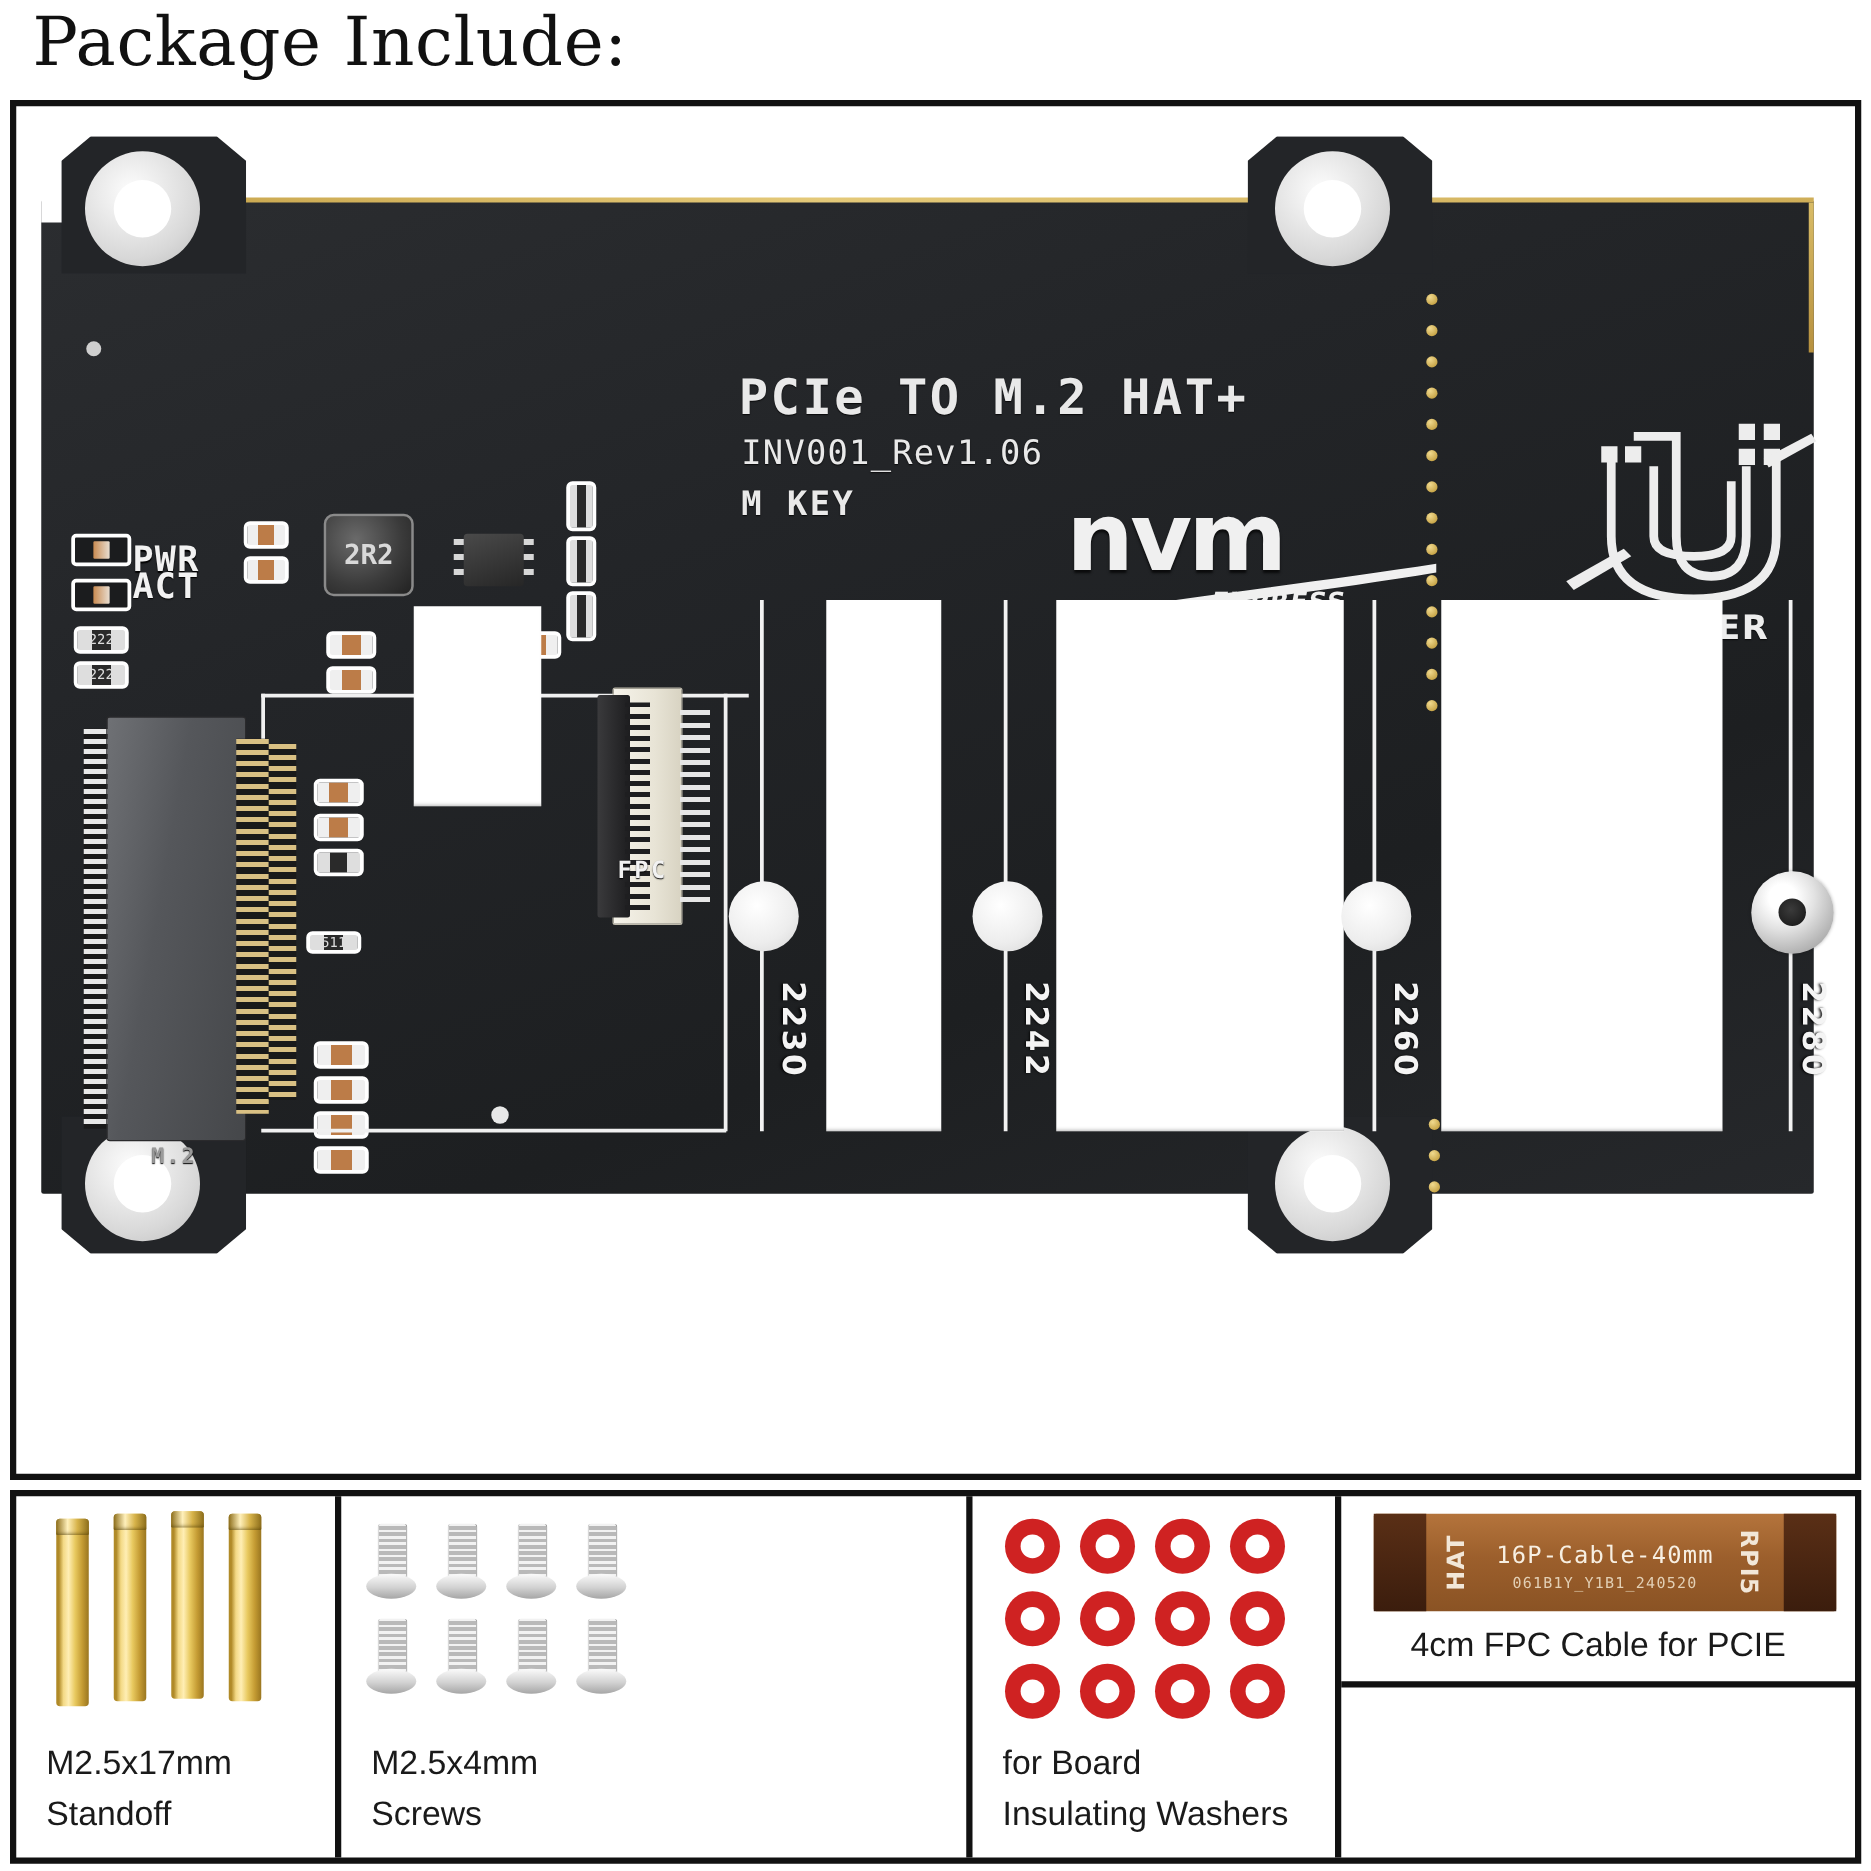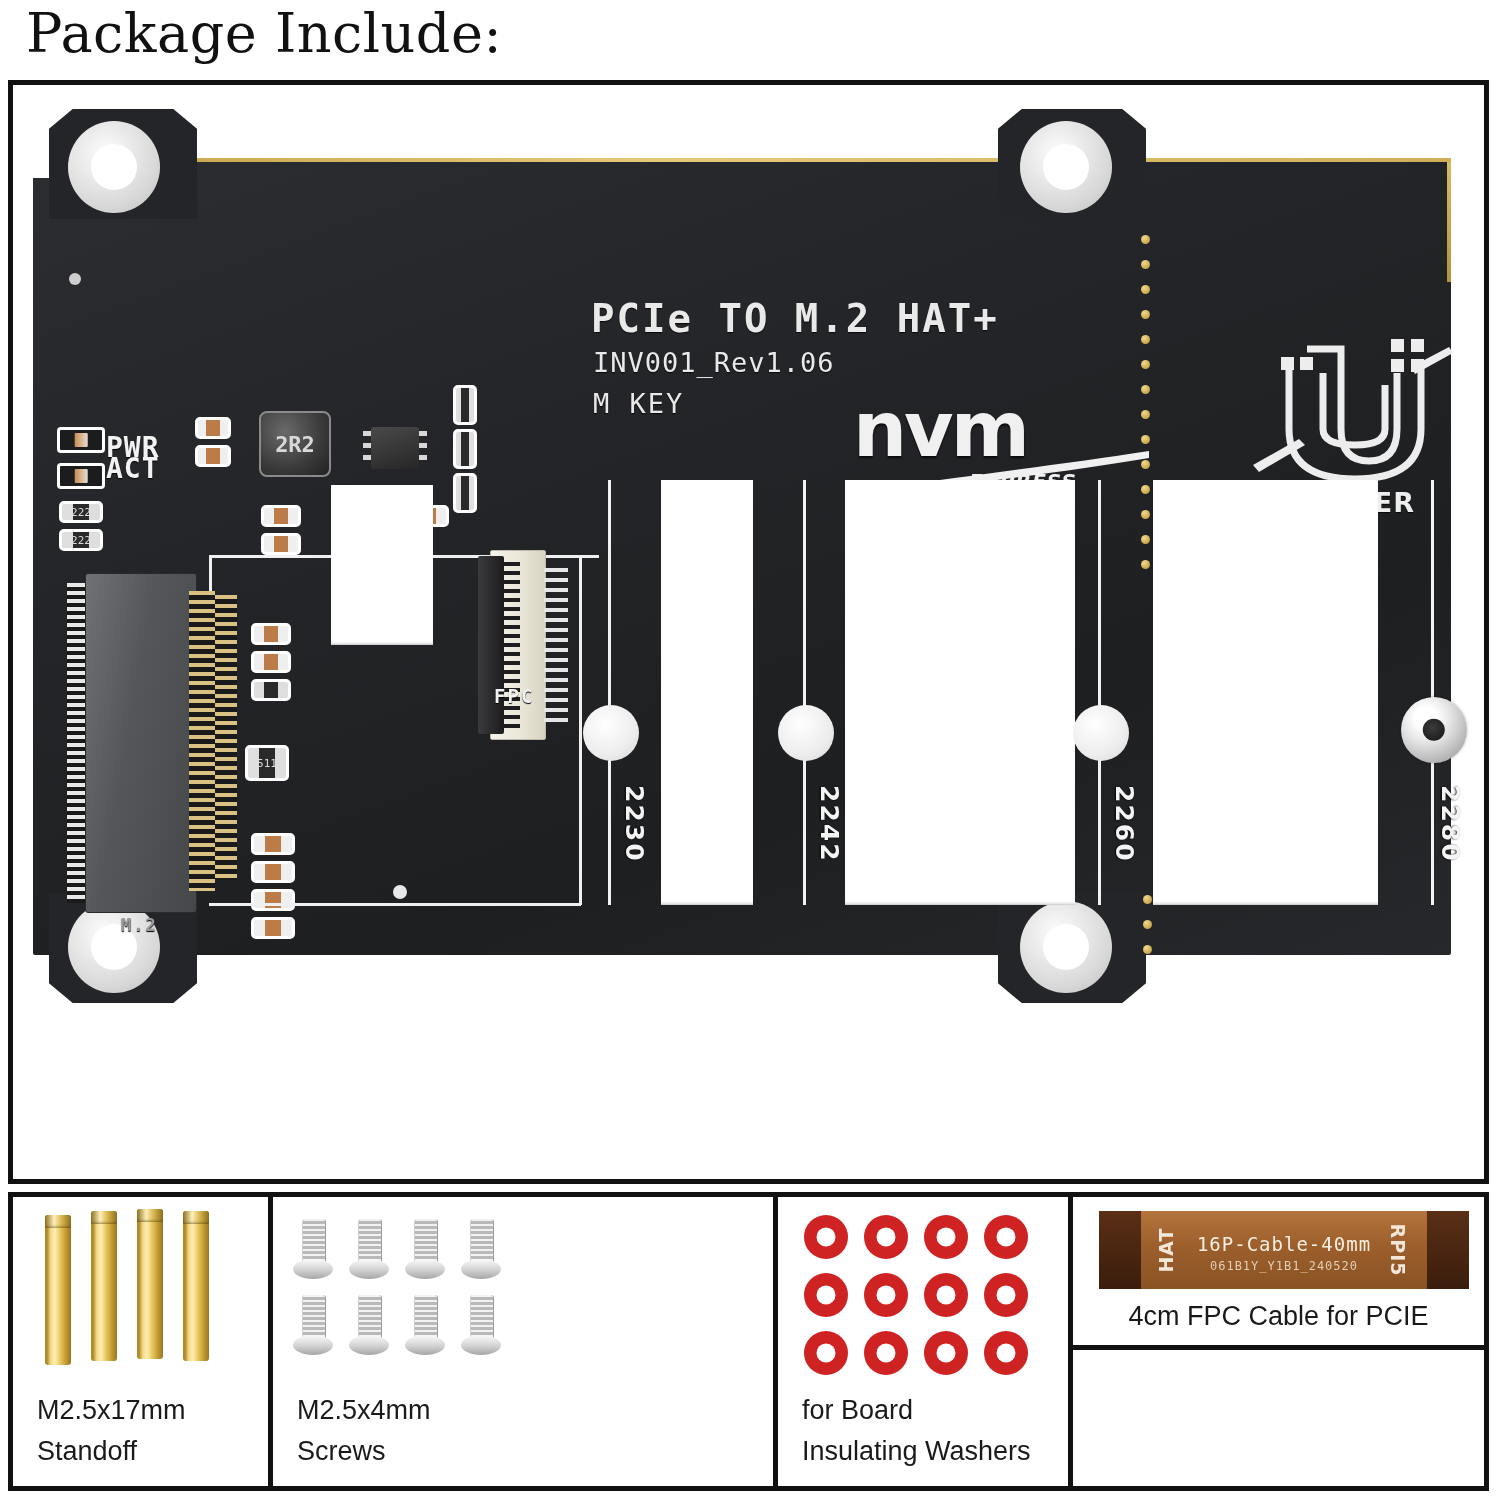--- a/index.html
+++ b/index.html
@@ -69,21 +69,21 @@
 
   
   .silk{
     position:absolute;color:#e9e9e9;
     font-family:"DejaVu Sans Mono","Liberation Mono",monospace;
     text-shadow:0 1px 1px rgba(0,0,0,.8);
     white-space:nowrap;
   }
   #silk-title{left:578px;top:211px;font-size:39px;letter-spacing:2px;font-weight:700;}
   #silk-rev{left:580px;top:262px;font-size:27px;letter-spacing:1px;}
-  #silk-key{left:580px;top:303px;font-size:27px;letter-spacing:2px;}
+  #silk-key{left:580px;top:303px;font-size:27px;letter-spacing:2px;font-weight:bold;}
 
   
   .nvm{position:absolute;left:830px;top:300px;width:320px;height:115px;}
   .nvm-text{
     position:absolute;left:10px;top:0;font-size:76px;font-weight:700;
     color:#f0f0f0;font-family:"DejaVu Sans","Liberation Sans",sans-serif;letter-spacing:-3px;
     text-shadow:0 2px 2px rgba(0,0,0,.7);
   }
   .nvm-exp{
     position:absolute;left:126px;top:84px;font-size:20px;font-weight:700;font-style:italic;
@@ -407,21 +407,21 @@
 
       <div class="smd" style="left:248px;top:420px;width:40px;height:22px;"></div>
       <div class="smd" style="left:248px;top:448px;width:40px;height:22px;"></div>
       <div class="smd" style="left:330px;top:420px;width:40px;height:22px;"></div>
       <div class="smd" style="left:330px;top:448px;width:40px;height:22px;"></div>
       <div class="smd" style="left:396px;top:420px;width:40px;height:22px;"></div>
 
       <div class="smd" style="left:238px;top:538px;width:40px;height:22px;"></div>
       <div class="smd" style="left:238px;top:566px;width:40px;height:22px;"></div>
       <div class="smd dark" style="left:238px;top:594px;width:40px;height:22px;"></div>
-      <div class="smd dark" style="left:232px;top:660px;width:44px;height:36px;">
+      <div class="smd dark" style="left:232px;top:660px;width:44px;height:18px;">
           <span class="smd-txt">511</span>
         </div>
       <div class="smd" style="left:238px;top:748px;width:44px;height:22px;"></div>
       <div class="smd" style="left:238px;top:776px;width:44px;height:22px;"></div>
       <div class="smd" style="left:238px;top:804px;width:44px;height:22px;"></div>
       <div class="smd" style="left:238px;top:832px;width:44px;height:22px;"></div>
 
       <div class="silkline" style="left:196px;top:470px;width:390px;height:3px;"></div>
       <div class="silkline" style="left:196px;top:470px;width:3px;height:56px;"></div>
       <div class="silkline" style="left:566px;top:470px;width:3px;height:350px;"></div>

